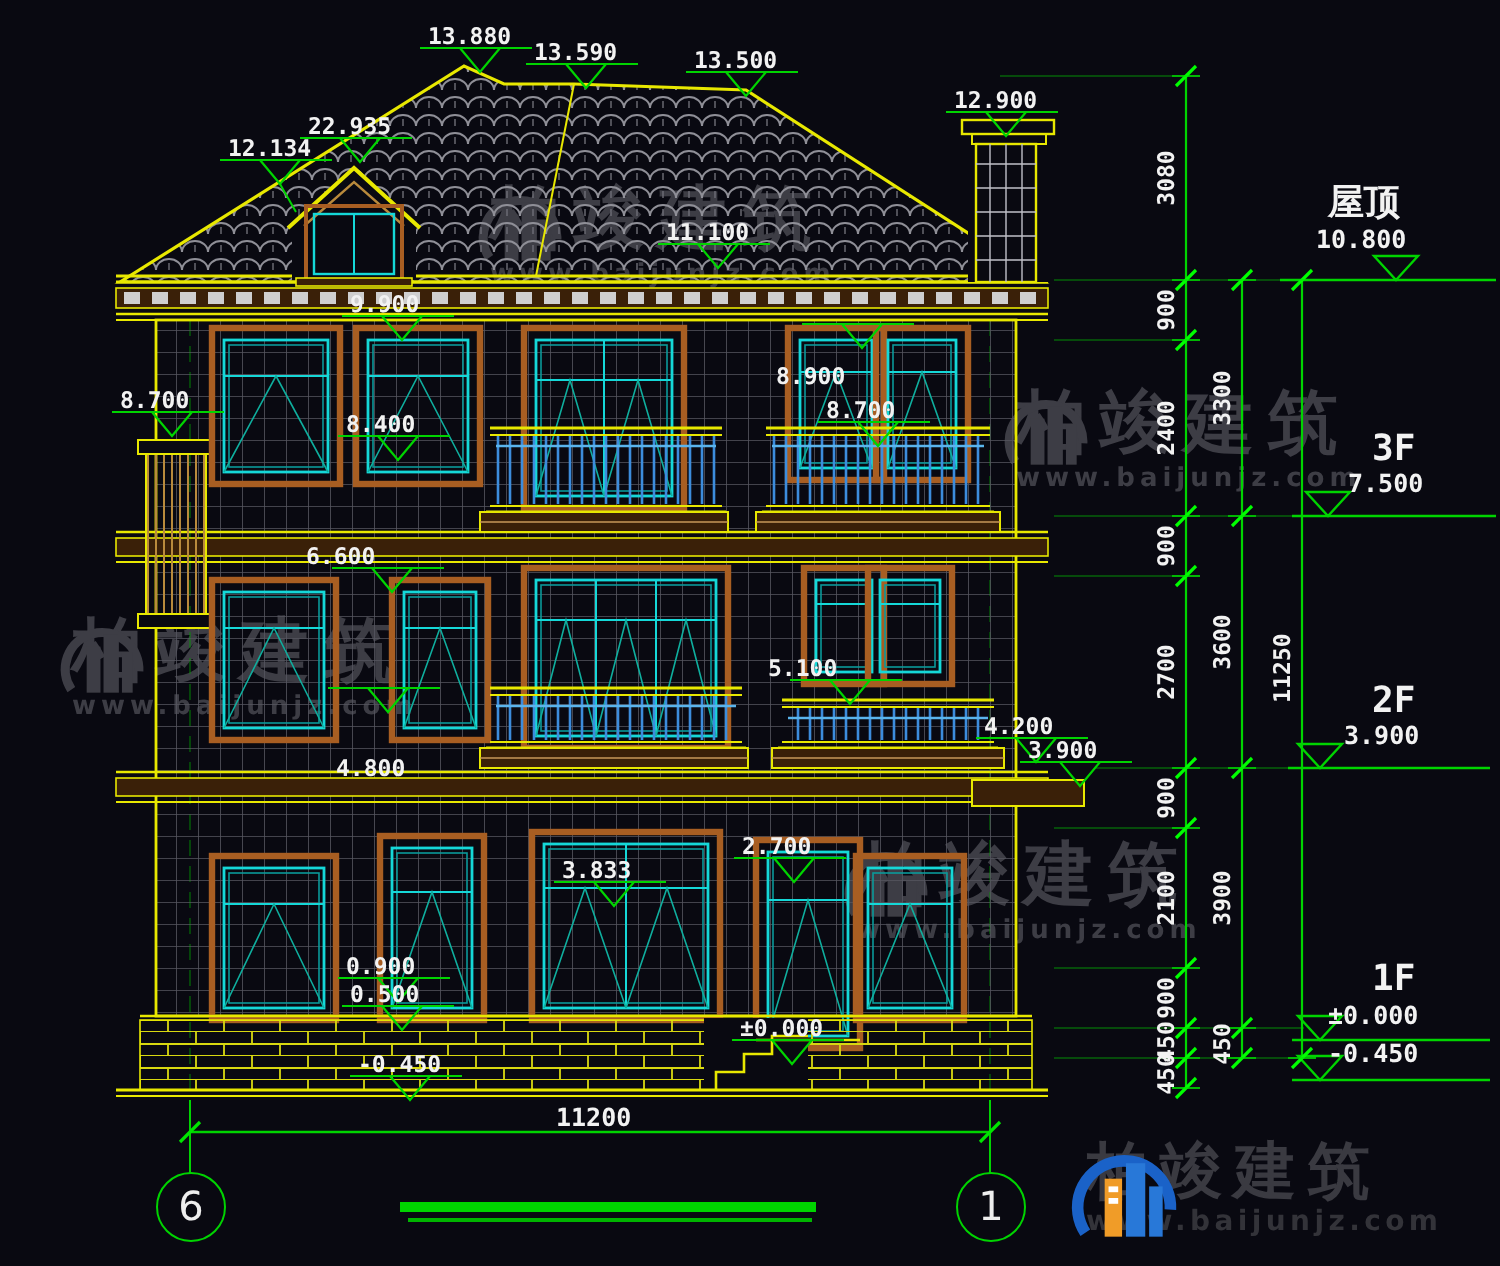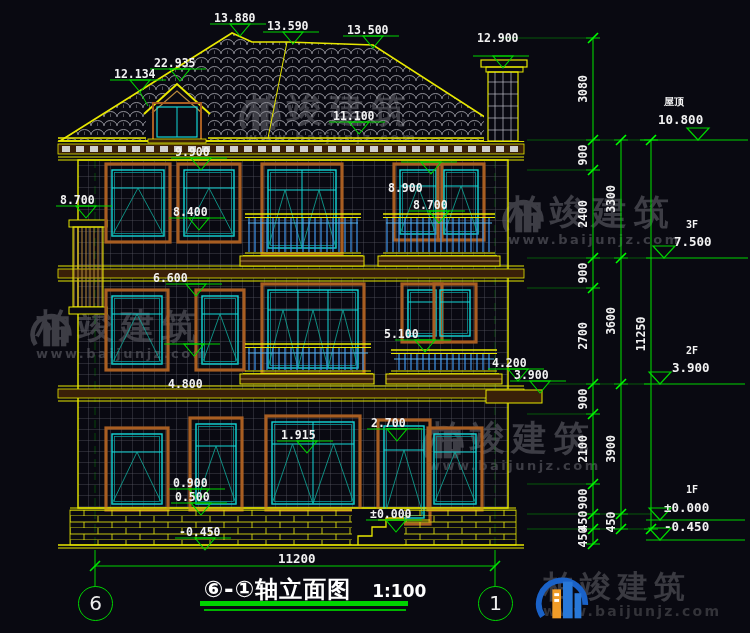--- a/index.html
+++ b/index.html
@@ -9,21 +9,21 @@
   #wmlayer{position:absolute;left:0;top:0;width:750px;height:633px;}
   .wm{position:absolute;display:flex;align-items:flex-start;color:#45454d;opacity:.88;}
   .wm .wtxt{margin-left:8px;}
   .wm .wname{font-size:35px;font-weight:bold;letter-spacing:7px;line-height:36px;white-space:nowrap;}
   .wm .wurl{font-size:13px;font-weight:bold;letter-spacing:2.5px;margin-top:2px;white-space:nowrap;}
   #labels{position:absolute;left:0;top:0;width:750px;height:633px;pointer-events:none;}
   .lbl{position:absolute;color:#f2f2f2;font-family:"DejaVu Sans Mono",monospace;
        font-size:11.5px;font-weight:600;white-space:nowrap;line-height:12px;}
   .lbl.big{font-size:12.5px;}
   .lbl.rot{transform:translate(-50%,-50%) rotate(-90deg);}
-  .lbl.lvl{font-size:10px;}
+  .lbl.lvl{font-size:18px;}
   #titlebar{position:absolute;left:150px;top:574px;width:330px;text-align:center;color:#fff;}
   #titlemain{font-size:23px;font-weight:bold;letter-spacing:1px;display:inline-block;}
   #titlescale{font-size:17px;font-weight:bold;display:inline-block;margin-left:16px;}
   .uline1{position:absolute;left:200px;top:601px;width:208px;height:5px;background:#00d400;}
   .uline2{position:absolute;left:204px;top:609px;width:202px;height:2px;background:#00b400;}
   .bubble{position:absolute;width:33px;height:33px;border:1.6px solid #00d400;border-radius:50%;
           color:#eee;font-size:20px;font-weight:500;text-align:center;line-height:33px;}
   #brand{position:absolute;left:533px;top:570px;display:flex;align-items:center;}
   #brand .btxt{margin-left:10px;}
   #brand .bname{font-size:31px;font-weight:bold;letter-spacing:6px;color:#3a3a41;line-height:32px;white-space:nowrap;}
@@ -450,33 +450,33 @@
         <line x1="586" y1="544" x2="600" y2="544" stroke="#00d400" stroke-width="0.6" opacity="0.65"></line>
       </g>
   </svg>
 
   <div id="labels">
       <div class="lbl " style="left: 214px; top: 12px;">13.880</div>
       <div class="lbl " style="left: 267px; top: 20px;">13.590</div>
       <div class="lbl " style="left: 347px; top: 24px;">13.500</div>
       <div class="lbl " style="left: 154px; top: 57px;">22.935</div>
       <div class="lbl " style="left: 114px; top: 68px;">12.134</div>
-      <div class="lbl " style="left: 477px; top: 32px; text-align: right;">12.900</div>
+      <div class="lbl " style="left: 477px; top: 44px; text-align: right;">12.900</div>
       <div class="lbl " style="left: 333px; top: 110px;">11.100</div>
       <div class="lbl " style="left: 175px; top: 146px;">9.900</div>
       <div class="lbl " style="left: 388px; top: 150px; margin-top: 32px;">8.900</div>
       <div class="lbl " style="left: 60px; top: 194px;">8.700</div>
       <div class="lbl " style="left: 173px; top: 206px; text-align: right;">8.400</div>
       <div class="lbl " style="left: 413px; top: 199px;">8.700</div>
       <div class="lbl " style="left: 153px; top: 272px;">6.600</div>
       <div class="lbl " style="left: 168px; top: 346px; margin-top: 32px;">4.800</div>
       <div class="lbl " style="left: 384px; top: 328px;">5.100</div>
       <div class="lbl " style="left: 492px; top: 357px;">4.200</div>
       <div class="lbl " style="left: 514px; top: 369px;">3.900</div>
-      <div class="lbl " style="left: 281px; top: 429px;">1.915</div>
+      <div class="lbl " style="left: 281px; top: 429px;">3.833</div>
       <div class="lbl " style="left: 371px; top: 417px;">2.700</div>
       <div class="lbl " style="left: 173px; top: 477px;">0.900</div>
       <div class="lbl " style="left: 175px; top: 491px;">0.500</div>
       <div class="lbl " style="left: 370px; top: 508px;">±0.000</div>
       <div class="lbl " style="left: 179px; top: 526px;">-0.450</div>
       <div class="lbl lvl" style="left: 664px; top: 96px;">屋顶</div>
       <div class="lbl big" style="left: 658px; top: 114px;">10.800</div>
       <div class="lbl lvl" style="left: 686px; top: 219px;">3F</div>
       <div class="lbl big" style="left: 674px; top: 236px;">7.500</div>
       <div class="lbl lvl" style="left: 686px; top: 345px;">2F</div>
@@ -495,24 +495,20 @@
       <div class="lbl rot" style="left: 583px; top: 521px;">450</div>
       <div class="lbl rot" style="left: 583px; top: 537px;">450</div>
       <div class="lbl rot" style="left: 611px; top: 199px;">3300</div>
       <div class="lbl rot" style="left: 611px; top: 321px;">3600</div>
       <div class="lbl rot" style="left: 611px; top: 449px;">3900</div>
       <div class="lbl rot" style="left: 611px; top: 522px;">450</div>
       <div class="lbl rot" style="left: 641px; top: 334px;">11250</div>
       <div class="lbl big" style="left: 278px; top: 553px;">11200</div>
     </div>
 
-  <div id="titlebar">
-    <span id="titlemain">⑥-①轴立面图</span>
-    <span id="titlescale">1:100</span>
-  </div>
   <div class="uline1"></div>
   <div class="uline2"></div>
 
   <div class="bubble" style="left:78px;top:586px;">6</div>
   <div class="bubble" style="left:478px;top:586px;">1</div>
 
   <div id="brand">
     <span id="brandlogo">
         <svg width="58" height="58" viewBox="0 0 60 60">
     <path d="M10 48 A24 24 0 1 1 54 36" fill="none" stroke="#1a62c8" stroke-width="6"></path>

